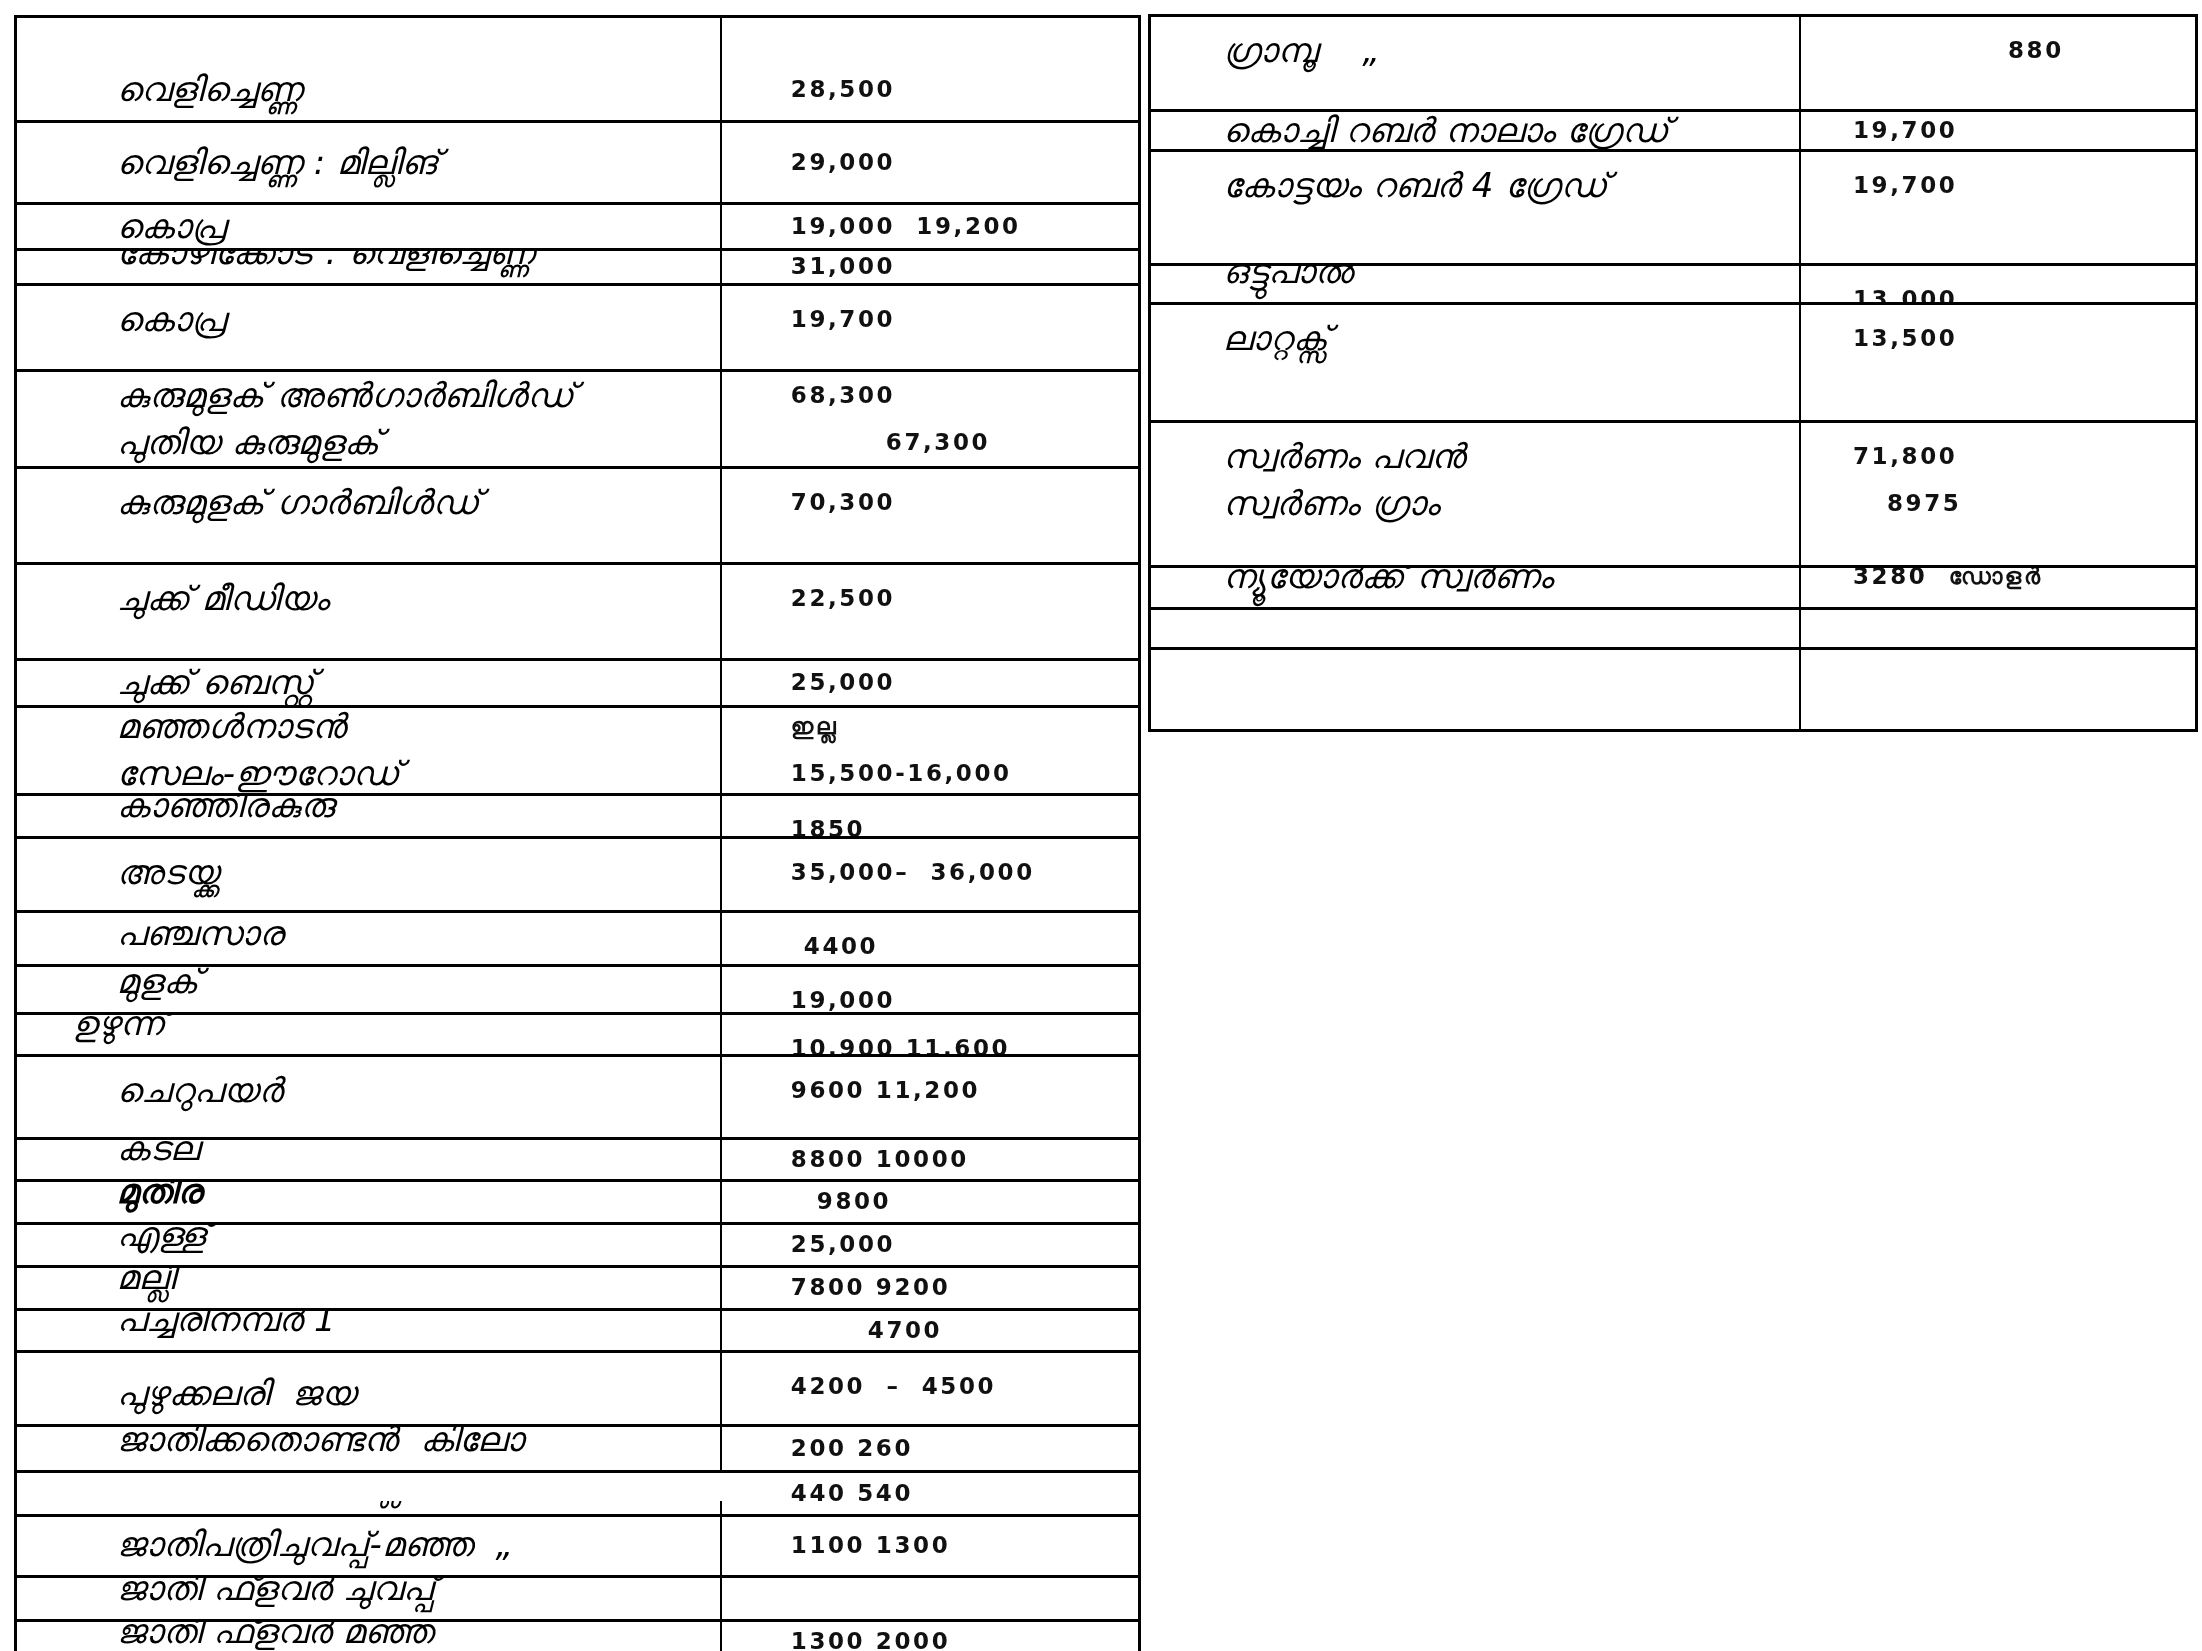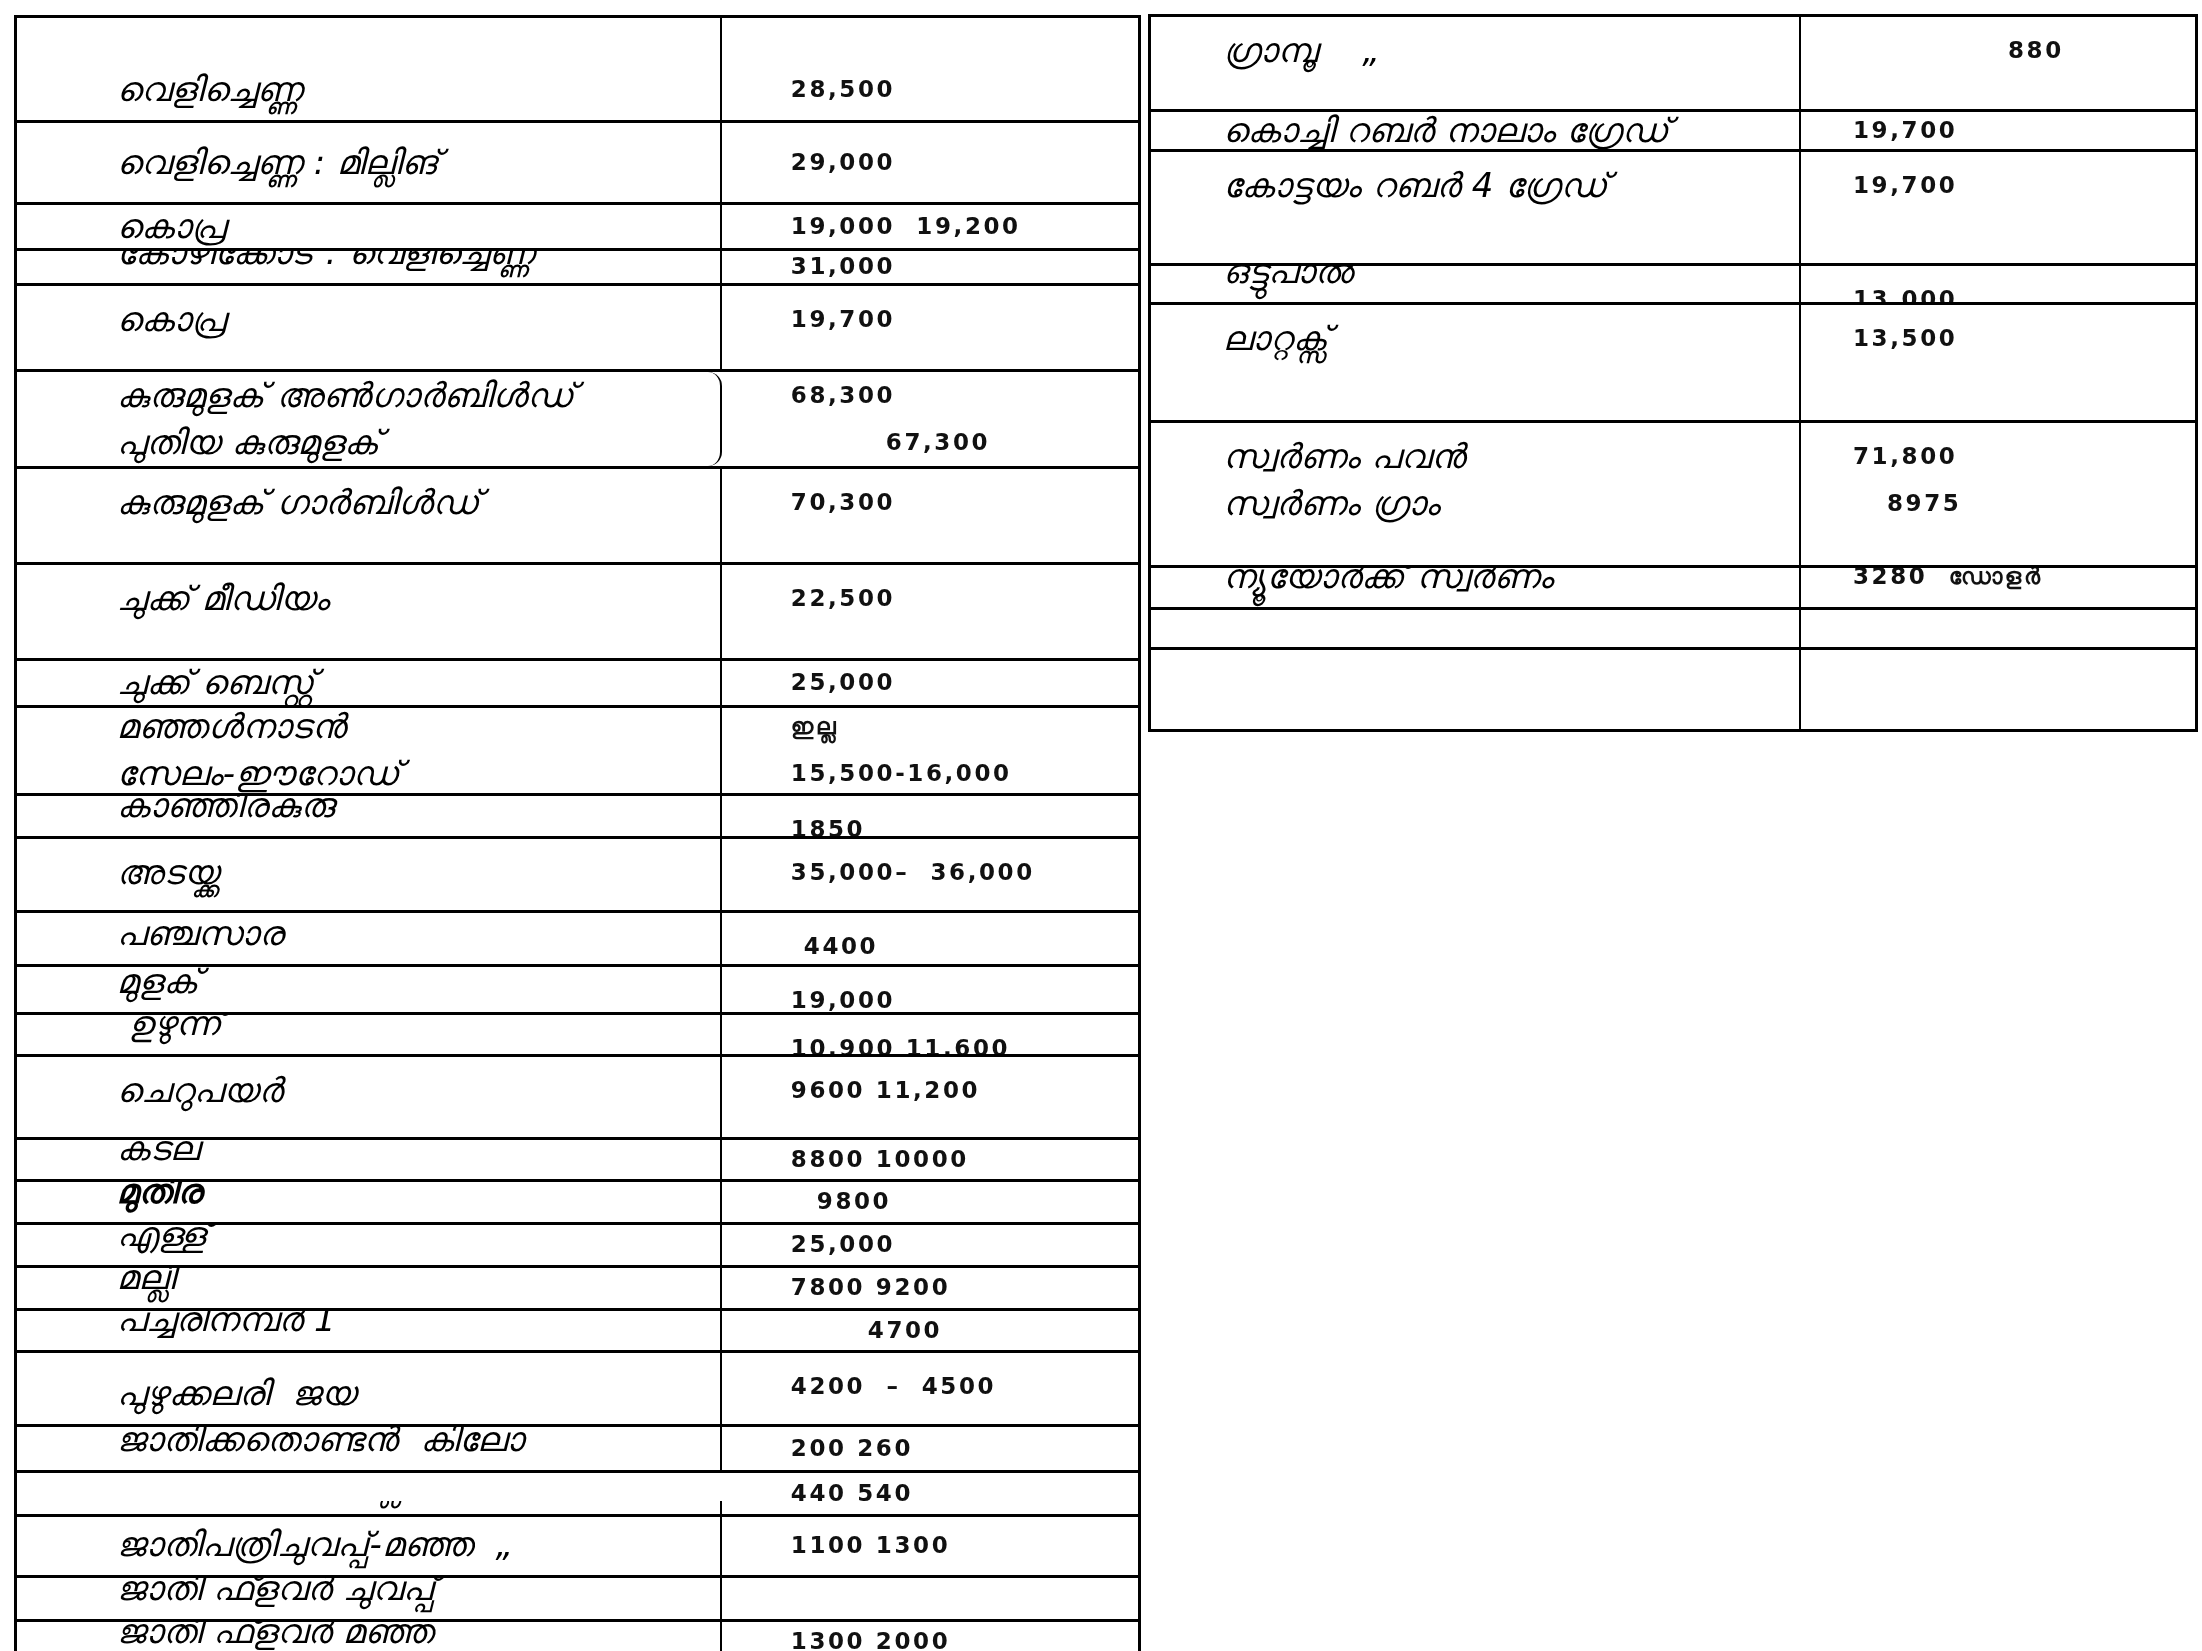--- a/index.html
+++ b/index.html
@@ -89,21 +89,21 @@
     </div>
     <div class="price-row" style="height: 86px;">
       <div class="cell label-cell va-top" style="width: 705px; padding-left: 100px;">
         <div class="lbl-line">കൊപ്ര</div>
       </div>
       <div class="cell value-cell va-top" style="padding-left: 69px;">
         <div class="val-line">19,700</div>
       </div>
     </div>
     <div class="price-row" style="height: 97px;">
-      <div class="cell label-cell va-mid" style="width: 705px; padding-left: 100px; border-radius: 14px;">
+      <div class="cell label-cell va-mid" style="width: 705px; padding-left: 100px;">
         <div class="lbl-line">കുരുമുളക് അൺഗാർബിൾഡ്</div>
         <div class="lbl-line">പുതിയ കുരുമുളക്</div>
       </div>
       <div class="cell value-cell va-mid" style="padding-left: 69px;">
         <div class="val-line">68,300</div>
         <div class="val-line" style="padding-left: 95px;">67,300</div>
       </div>
     </div>
     <div class="price-row" style="height: 96px;">
       <div class="cell label-cell va-top" style="width: 705px; padding-left: 100px;">
@@ -165,21 +165,21 @@
     </div>
     <div class="price-row" style="height: 48px;">
       <div class="cell label-cell va-bot" style="width: 705px; padding-left: 100px;">
         <div class="lbl-line">മുളക്</div>
       </div>
       <div class="cell value-cell va-top" style="padding-left: 69px;">
         <div class="val-line">19,000</div>
       </div>
     </div>
     <div class="price-row" style="height: 42px;">
-      <div class="cell label-cell va-bot" style="width: 705px; padding-left: 112px;">
+      <div class="cell label-cell va-bot" style="width: 705px; padding-left: 56px;">
         <div class="lbl-line">ഉഴുന്ന്</div>
       </div>
       <div class="cell value-cell va-top" style="padding-left: 69px;">
         <div class="val-line">10,900 11,600</div>
       </div>
     </div>
     <div class="price-row" style="height: 83px;">
       <div class="cell label-cell va-top" style="width: 705px; padding-left: 100px;">
         <div class="lbl-line">ചെറുപയർ</div>
       </div>

